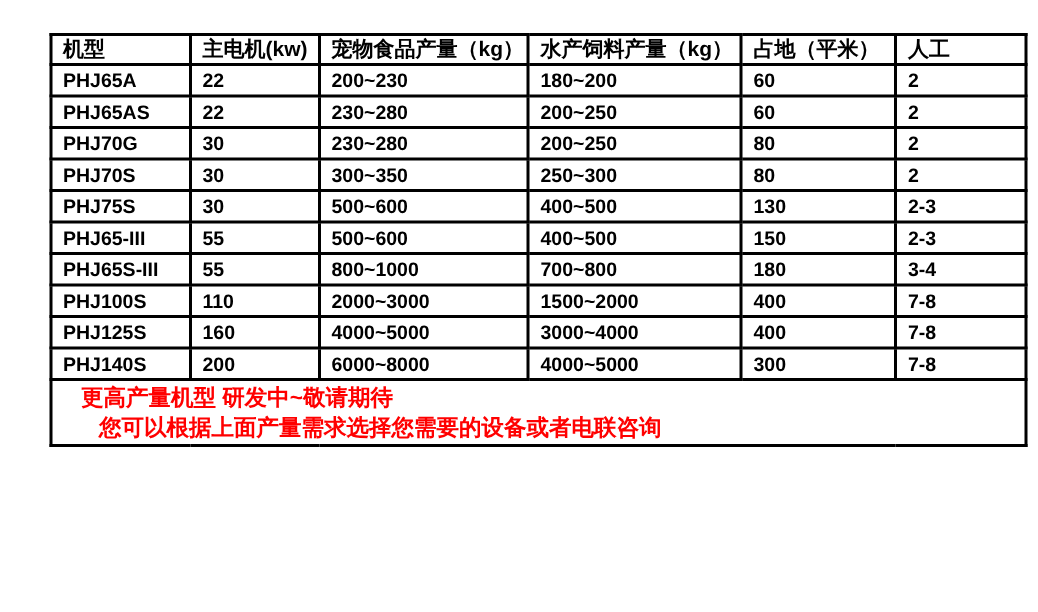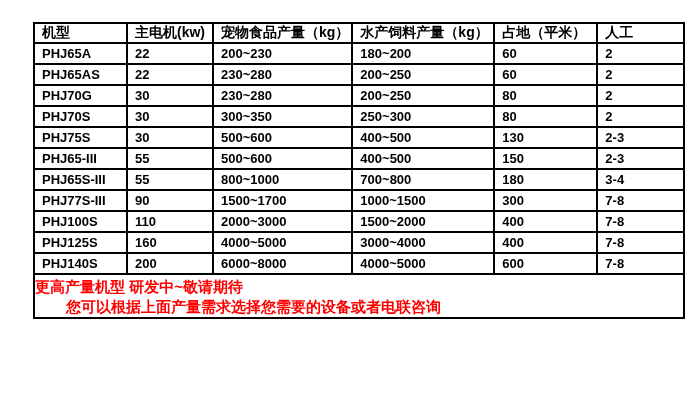--- a/index.html
+++ b/index.html
@@ -52,21 +52,21 @@
     vertical-align: top;
     padding: 2px 0 0 0;
   }
   .note-line {
     color: #ff0000;
     font-weight: bold;
     font-size: 15px;
     line-height: 20px;
     white-space: nowrap;
   }
-  .note-line.line1 { }
+  .note-line.line1 { padding-left: 19px; }
   .note-line.line2 { padding-left: 31px; }
 
   
   col.c-model   { width: 93px; }
   col.c-motor   { width: 86px; }
   col.c-petfood { width: 130px; }
   col.c-aqua    { width: 142px; }
   col.c-area    { width: 103px; }
   col.c-labor   { width: 87px; }
 </style>
@@ -143,49 +143,41 @@
       </tr>
       <tr>
         <td>PHJ65S-III</td>
         <td>55</td>
         <td>800~1000</td>
         <td>700~800</td>
         <td>180</td>
         <td>3-4</td>
       </tr>
       <tr>
-        <td>PHJ77S-III</td>
-        <td>90</td>
-        <td>1500~1700</td>
-        <td>1000~1500</td>
-        <td>300</td>
-        <td>7-8</td>
-      </tr>
-      <tr>
         <td>PHJ100S</td>
         <td>110</td>
         <td>2000~3000</td>
         <td>1500~2000</td>
         <td>400</td>
         <td>7-8</td>
       </tr>
       <tr>
         <td>PHJ125S</td>
         <td>160</td>
         <td>4000~5000</td>
         <td>3000~4000</td>
         <td>400</td>
         <td>7-8</td>
       </tr>
       <tr>
         <td>PHJ140S</td>
         <td>200</td>
         <td>6000~8000</td>
         <td>4000~5000</td>
-        <td>600</td>
+        <td>300</td>
         <td>7-8</td>
       </tr>
     </tbody>
   <tfoot>
     <tr>
       <td class="notes-cell" colspan="6">
         <div class="note-line line1">更高产量机型 研发中~敬请期待</div>
         <div class="note-line line2">您可以根据上面产量需求选择您需要的设备或者电联咨询</div>
       </td>
     </tr>

